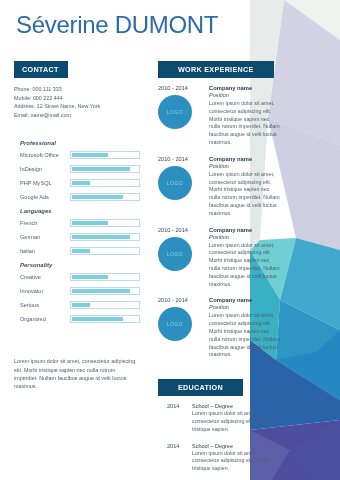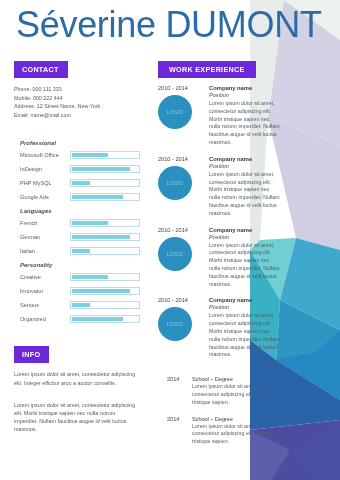--- a/index.html
+++ b/index.html
@@ -10,35 +10,35 @@
   }
   #page{
     position:relative;width:340px;height:480px;
     background:#ffffff;overflow:hidden;
   }
   
   #deco{position:absolute;top:0;right:0;width:90px;height:480px;pointer-events:none;}
   
   .name-wrap{position:absolute;left:16px;top:8px;width:300px;}
   .name{
-    font-size:36px;line-height:34px;color:#2c6ba6;
+    font-size:24px;line-height:34px;color:#2c6ba6;
     font-weight:400;letter-spacing:-0.3px;white-space:nowrap;
   }
   .name .last{font-weight:400;}
   
   .col-left{position:absolute;left:14px;top:58px;width:126px;}
   .col-right{position:absolute;left:158px;top:58px;width:122px;}
   
   .badge{
-    display:inline-block;background:#6d28d9;color:#ffffff;
+    display:inline-block;background:#0c4a6e;color:#ffffff;
     font-size:7.2px;font-weight:bold;letter-spacing:0.3px;
     padding:4px 9px 4px 8px;text-transform:uppercase;
     margin:0 4px 7px 0;
   }
-  .badge.wide{padding:4px 11px;}
+  .badge.wide{padding:4px 20px;}
   
   .contact-lines{font-size:5.4px;line-height:8.6px;color:#54606b;}
   .contact-lines div{white-space:nowrap;}
   
   .skill-group-title{
     font-size:6px;font-style:italic;font-weight:bold;color:#44505a;
     margin:7px 0 5px 6px;
   }
   .skill-row{display:flex;align-items:center;margin-bottom:6px;}
   .skill-label{
@@ -186,24 +186,20 @@
             <div class="skill-label">Organized</div>
             <div class="bar-outer">
               <div class="bar-fill" style="width: 78%;"></div>
             </div>
           </div>
         </div>
     </div>
 
     <div class="block-gap"></div>
 
-    <div>
-      <div class="badge">INFO</div>
-      <div class="para">Lorem  ipsum dolor sit amet, consectetur adipiscing elit. Integer efficitur arcu a auctor convallis.</div>
-    </div>
 
     <div class="block-gap"></div>
 
     <div>
       <div class="para">Lorem  ipsum dolor sit amet, consectetur  adipiscing elit. Morbi tristique sapien nec nulla rutrum imperdiet. Nullam faucibus augue id velit luctus maximus.</div>
     </div>
   </div>
 
   <div class="col-right">
 
@@ -253,20 +249,21 @@
               <div class="job-position">Position</div>
               <div class="job-desc">Lorem ipsum dolor sit amet, consectetur adipiscing elit. Morbi tristique sapien nec nulla rutrum imperdiet. Nullam faucibus augue id velit luctus maximus.</div>
             </div>
           </div>
         </div>
     </div>
 
     <div style="height:8px"></div>
 
     <div>
+      <div class="badge wide">EDUCATION</div>
       <div id="edus">
           <div class="edu">
             <div class="edu-year">2014</div>
             <div class="edu-body">
               <div class="edu-title">School – Degree</div>
               <div class="edu-desc">Lorem  ipsum dolor sit amet, consectetur adipiscing elit. Morbi tristique sapien.</div>
             </div>
           </div>
           <div class="edu">
             <div class="edu-year">2014</div>

